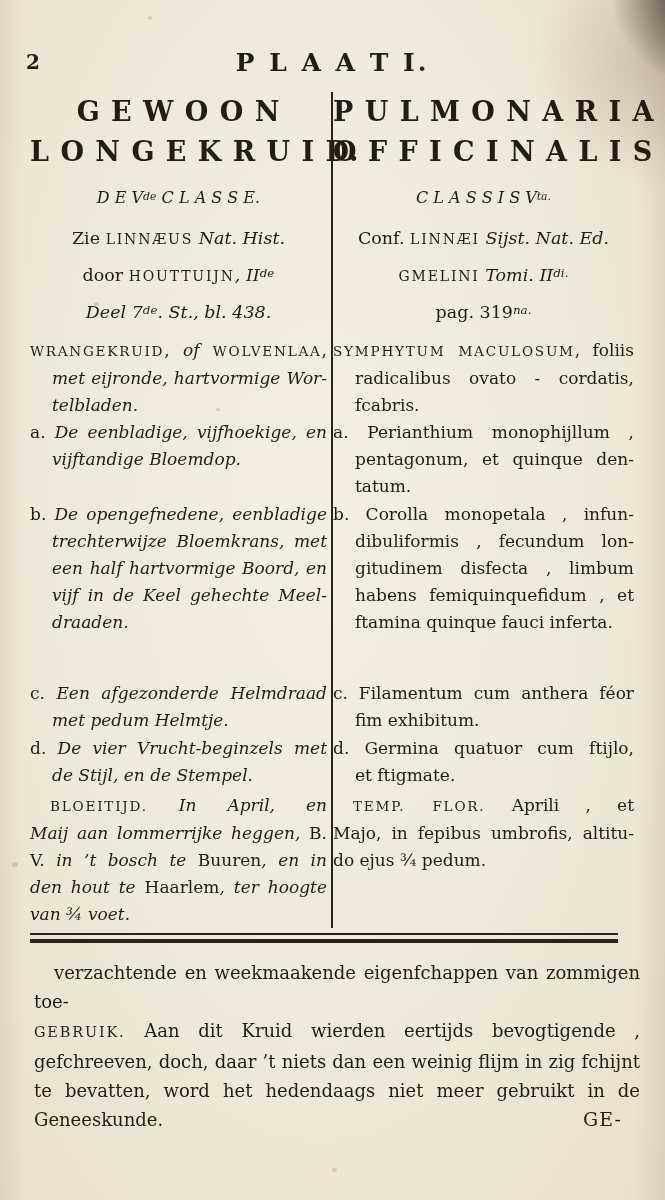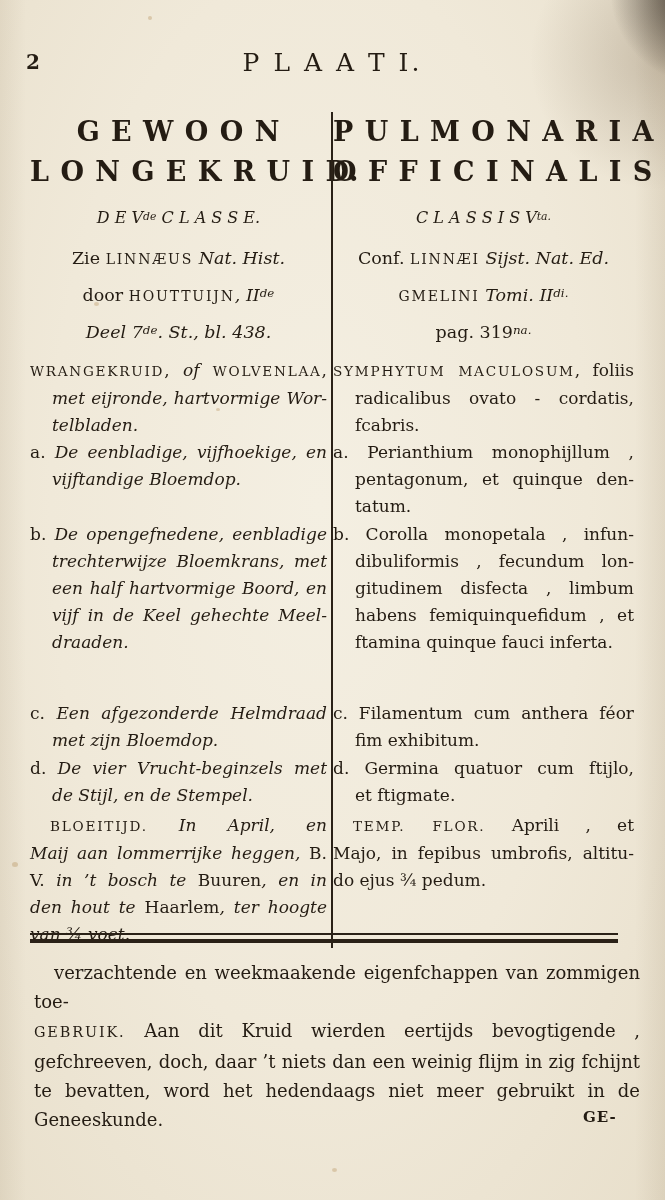--- a/index.html
+++ b/index.html
@@ -13,22 +13,22 @@
     background:
       radial-gradient(circle at 705px -10px, rgba(30,22,15,.95) 0px, rgba(30,22,15,.55) 38px, rgba(30,22,15,0) 95px),
       radial-gradient(circle at 660px 60px, rgba(110,90,65,.28) 0px, rgba(110,90,65,0) 130px),
       linear-gradient(90deg, rgba(130,108,75,.10) 0px, rgba(130,108,75,0) 26px),
       linear-gradient(270deg, rgba(130,108,75,.12) 0px, rgba(130,108,75,0) 30px),
       radial-gradient(ellipse at 48% 42%, #f4efe2 0%, #f0e9d9 55%, #e8dfcb 100%);
   }
   .spot{position:absolute;border-radius:50%;background:rgba(165,120,55,.28);}
   .pagenum{position:absolute;left:26px;top:50px;font-size:20px;font-weight:bold;}
   .plate-title{position:absolute;left:0;top:48px;width:100%;text-align:center;
-    font-size:25px;font-weight:normal;letter-spacing:3px;}
-  .twocol{position:absolute;top:112px;left:30px;width:612px;display:flex;align-items:stretch;}
+    font-size:25px;font-weight:bold;letter-spacing:3px;}
+  .twocol{position:absolute;top:92px;left:30px;width:612px;display:flex;align-items:stretch;}
   .col{font-size:17px;line-height:27px;}
   .col-left{width:297px;padding-right:4px;}
   .col-right{width:301px;border-left:2px solid #2a2117;padding-left:0;}
   .colhead{font-size:27px;line-height:40px;font-weight:bold;letter-spacing:1px;text-align:center;white-space:nowrap;}
   .classis-block{margin-top:13px;line-height:24px;font-size:16px;}
   .ref-block{margin-top:11px;line-height:34px;font-size:17.5px;}
   .para{margin:0;}
   .sp-p1{margin-top:9px;}
   .sp-xl{margin-top:28px;}
   .sp-lg{margin-top:44px;}
@@ -38,21 +38,21 @@
   .findent .line:first-child{text-indent:20px;}
   .line{white-space:normal;}
   .just{text-align:justify;text-align-last:justify;}
   .ctr{text-align:center;text-align-last:center;}
   .s-i{font-style:italic;}
   .s-sc{font-size:.8em;letter-spacing:.13em;}
   .s-isup{font-style:italic;font-size:.68em;vertical-align:.3em;}
   .rule{position:absolute;top:933px;left:30px;width:588px;height:10px;
     background:linear-gradient(#2a2117 0 2px, rgba(0,0,0,0) 2px 6px, #2a2117 6px 10px);}
   .footer-para{position:absolute;top:958px;left:34px;width:606px;font-size:18px;line-height:29px;}
-  .catchword{position:absolute;top:1108px;left:583px;font-size:15px;font-weight:bold;letter-spacing:1px;}
+  .catchword{position:absolute;top:1108px;left:583px;font-size:19px;font-weight:normal;letter-spacing:1px;}
 </style>
 </head>
 <body>
 
 <div class="page">
 
   <span class="spot" style="left:148px;top:16px;width:4px;height:4px;"></span>
   <span class="spot" style="left:94px;top:302px;width:5px;height:4px;"></span>
   <span class="spot" style="left:58px;top:742px;width:4px;height:4px;"></span>
   <span class="spot" style="left:216px;top:408px;width:4px;height:3px;"></span>
@@ -86,21 +86,21 @@
         </div>
       <div class="para hang sp-xl">
           <div class="line just"><span class="s-r">b. </span><span class="s-i">De opengefnedene, eenbladige</span></div>
           <div class="line just"><span class="s-i">trechterwijze Bloemkrans, met</span></div>
           <div class="line just"><span class="s-i">een half hartvormige Boord, en</span></div>
           <div class="line just"><span class="s-i">vijf in de Keel gehechte Meel-</span></div>
           <div class="line"><span class="s-i">draaden.</span></div>
         </div>
       <div class="para hang sp-lg">
           <div class="line just"><span class="s-r">c. </span><span class="s-i">Een afgezonderde Helmdraad</span></div>
-          <div class="line"><span class="s-i">met zijn Bloemdop.</span></div>
+          <div class="line"><span class="s-i">met pedum Helmtje.</span></div>
         </div>
       <div class="para hang sp-xs">
           <div class="line just"><span class="s-r">d. </span><span class="s-i">De vier Vrucht-beginzels met</span></div>
           <div class="line"><span class="s-i">de Stijl, en de Stempel.</span></div>
         </div>
       <div class="para findent sp-sm">
           <div class="line just"><span class="s-sc">BLOEITIJD.</span><span class="s-i">  In April, en</span></div>
           <div class="line just"><span class="s-i">Maij aan lommerrijke heggen, </span><span class="s-r">B.</span></div>
           <div class="line just"><span class="s-r">V. </span><span class="s-i">in ’t bosch te </span><span class="s-r">Buuren</span><span class="s-i">, en in</span></div>
           <div class="line just"><span class="s-i">den hout te </span><span class="s-r">Haarlem</span><span class="s-i">, ter hoogte</span></div>

